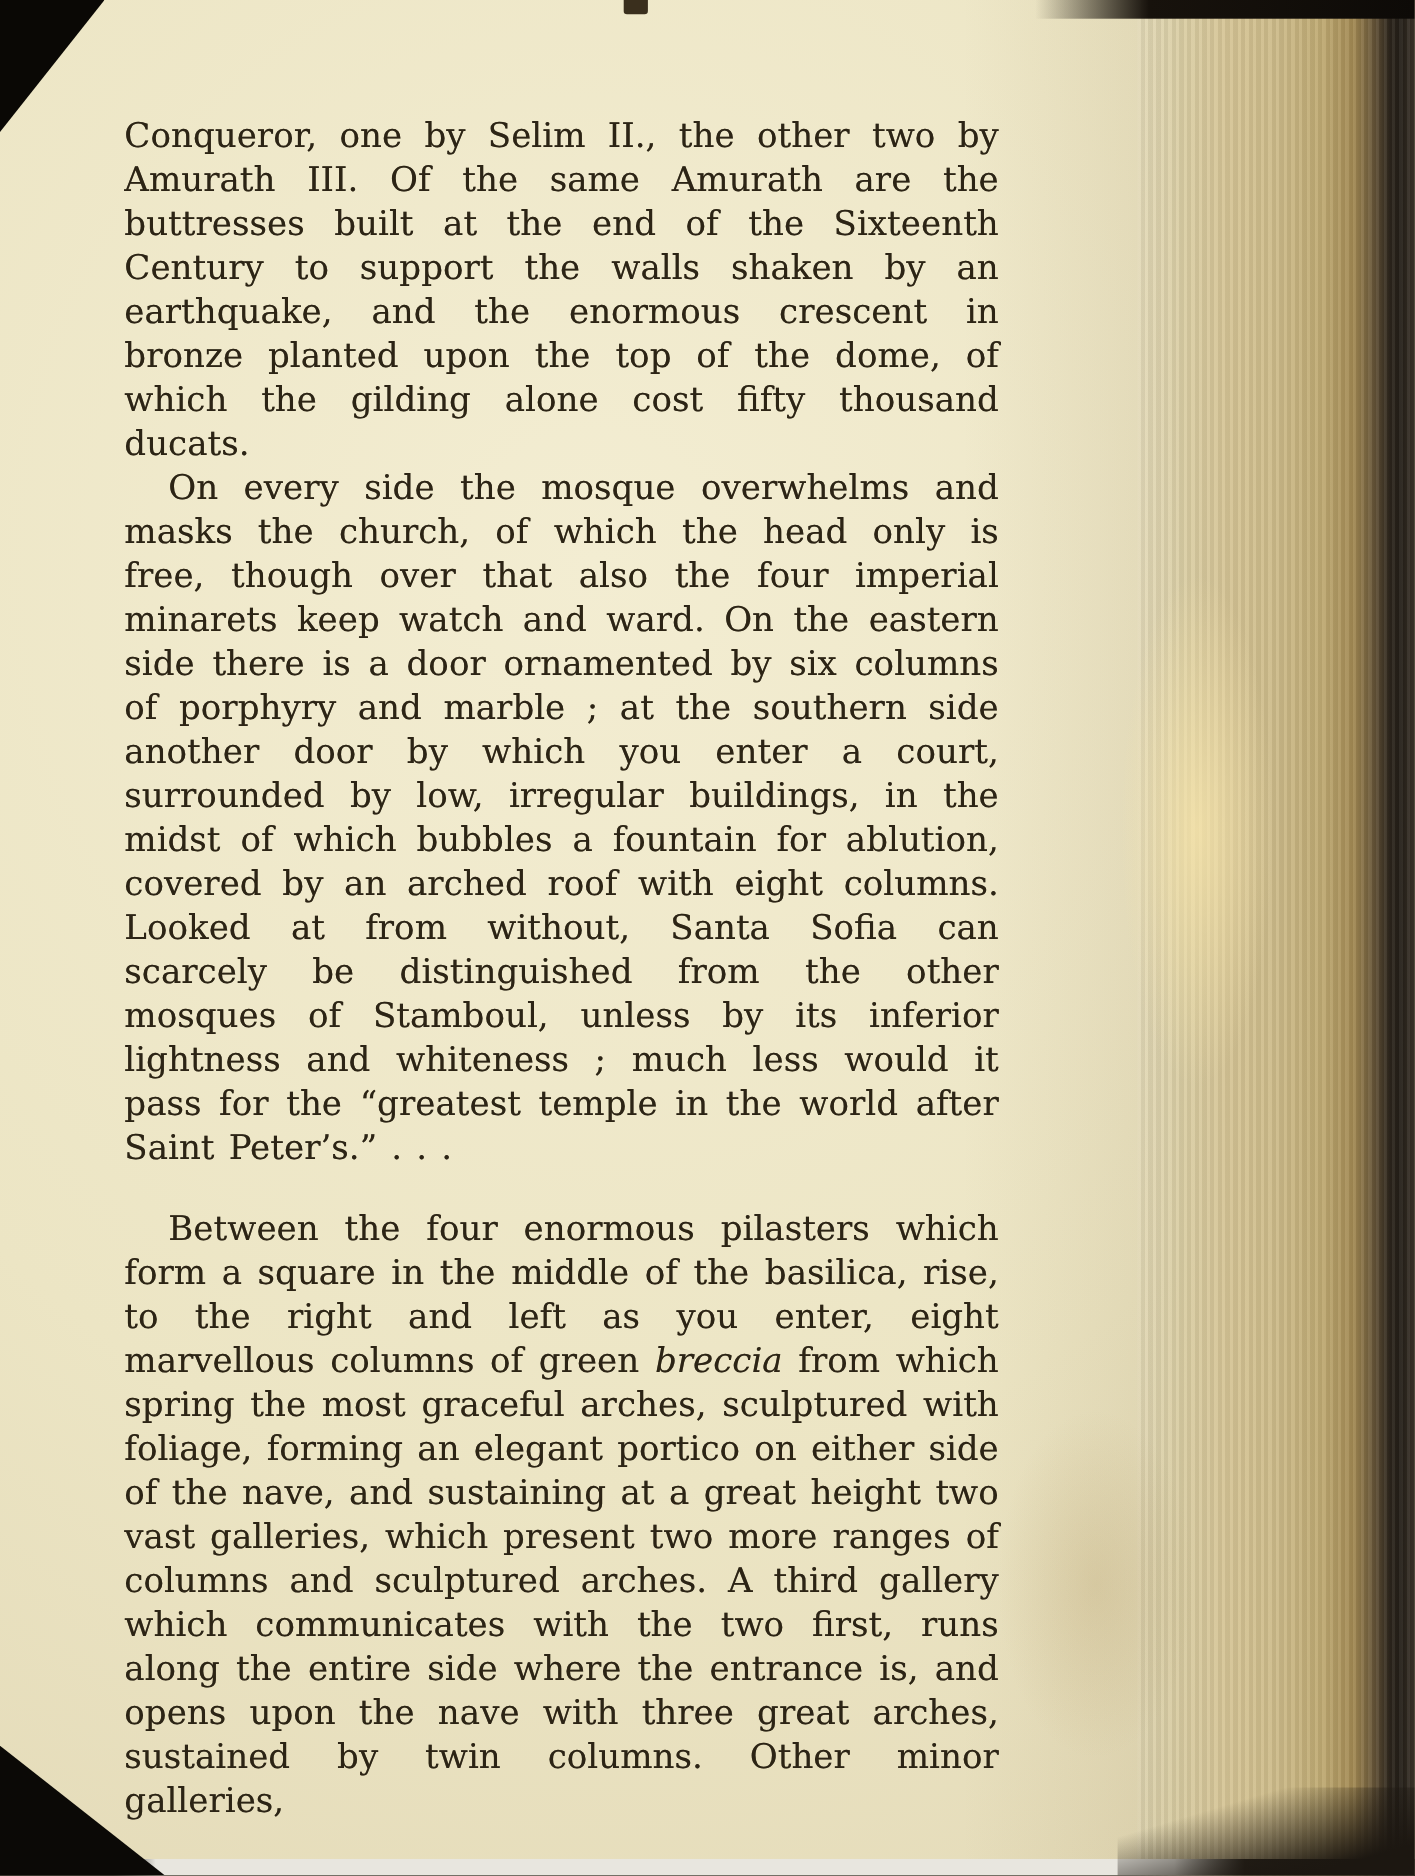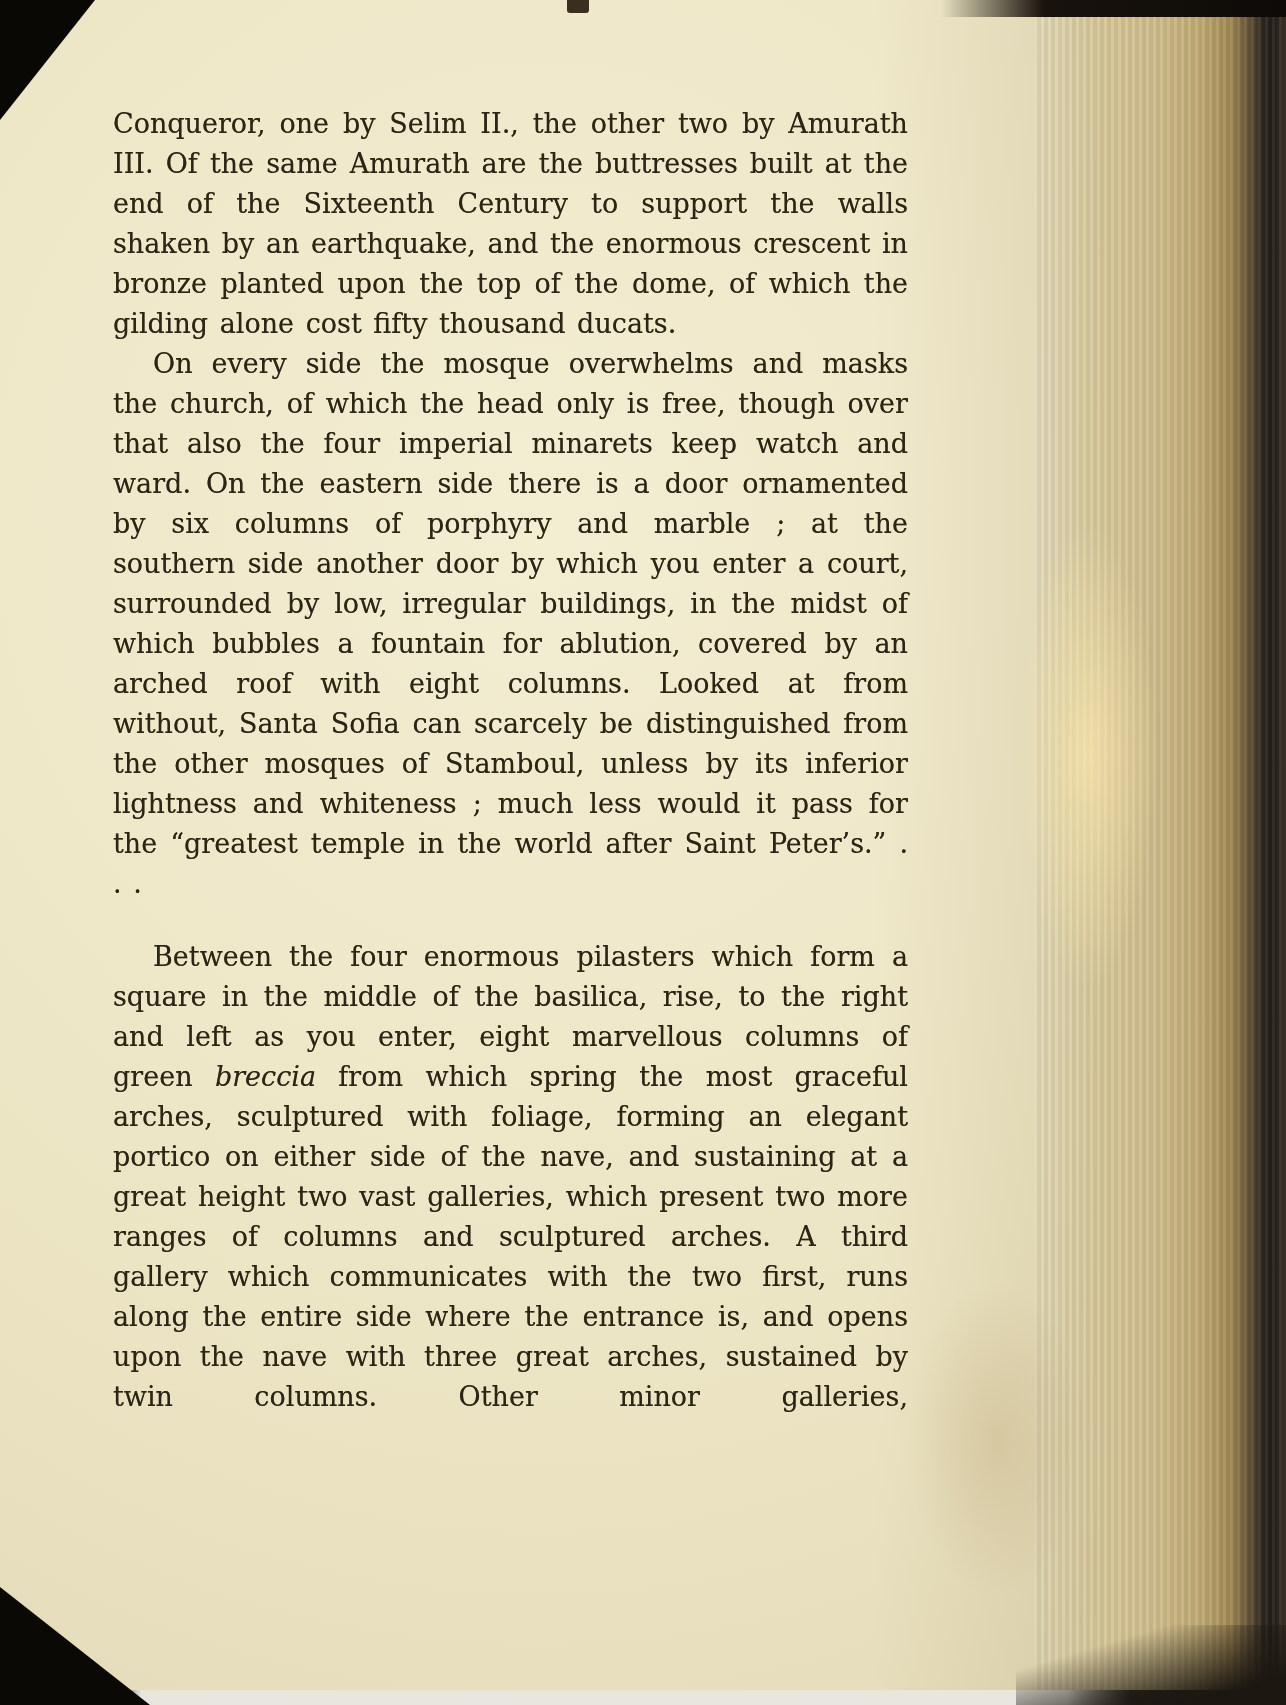--- a/index.html
+++ b/index.html
@@ -119,21 +119,21 @@
   }
   .header .pnum {
     position: absolute;
     right: 30px;
     top: 1px;
     font-size: 27px;
     letter-spacing: 2px;
   }
   .para {
     margin: 0;
-    font-size: 27px;
+    font-size: 31px;
     line-height: 40px;
     text-align: justify;
     word-spacing: 3px;
     text-shadow: 0 0 0.5px rgba(44,36,21,0.55);
   }
   .indent { text-indent: 40px; }
   .cont { text-align-last: justify; margin-top: 33px; }
   .para i { font-style: italic; }
 </style>
 </head>

